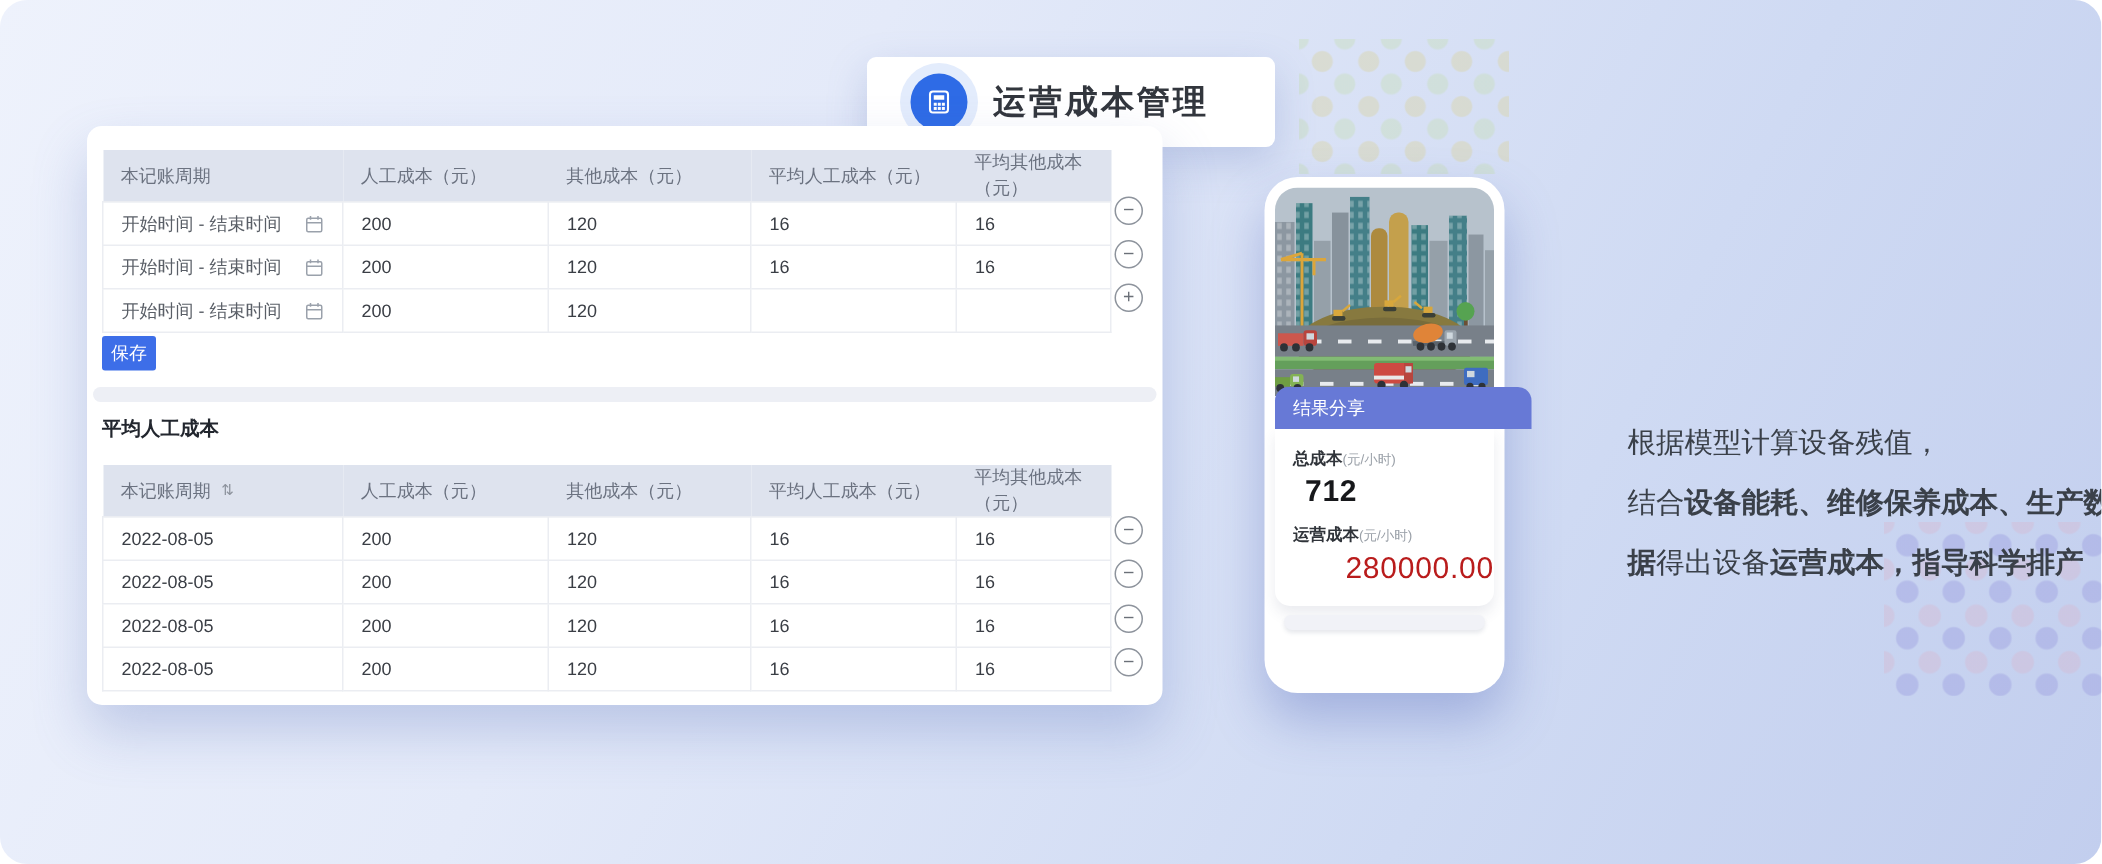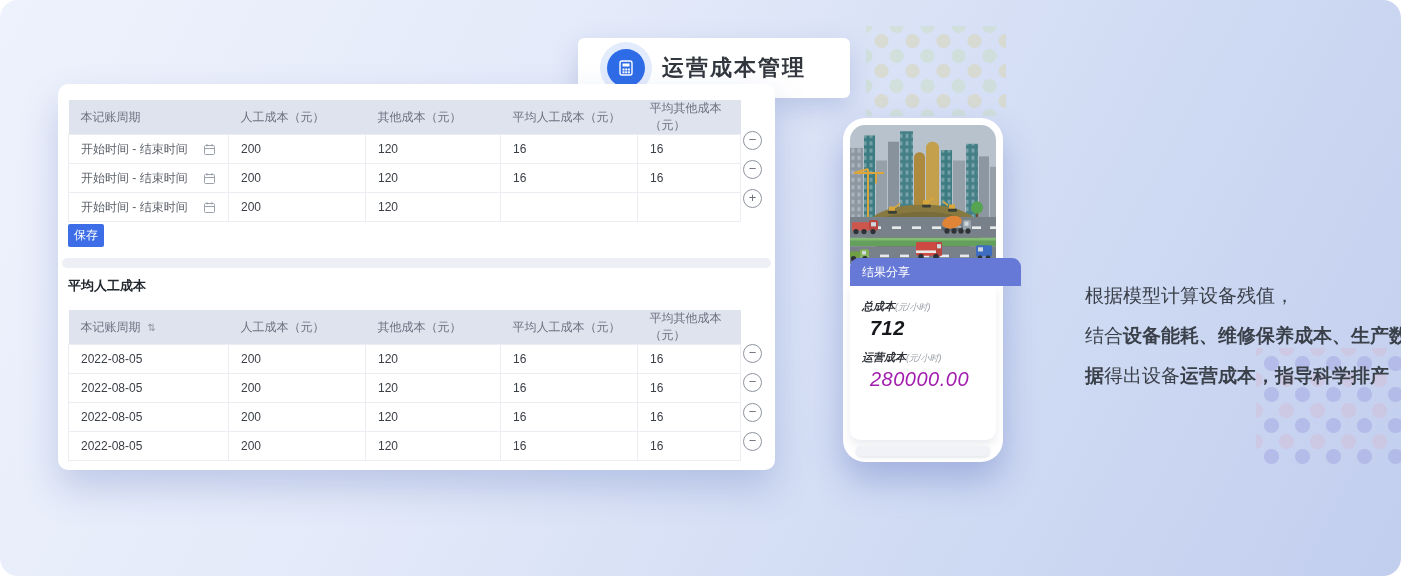--- a/index.html
+++ b/index.html
@@ -53,29 +53,29 @@
   .circ { position:absolute; left:685px; width:19px; height:19px; border:1px solid #8d939c;
     border-radius:50%; color:#6b7078; font-size:13px; line-height:16px; text-align:center;
     background:#fff; cursor:pointer; }
 
   
   .phone { position:absolute; left:843px; top:118px; width:160px; height:344px; background:#fff;
     border-radius:22px; box-shadow:0 18px 34px rgba(92,112,190,.40); padding:7px; }
   .illus { display:block; width:146px; height:139px; border-radius:15px 15px 0 0; }
   .share-bar { position:relative; margin-top:-6px; width:171px; height:28px; background:#6779d6;
     border-radius:9px 9px 0 0; color:#fff; font-size:12px; line-height:28px; padding-left:12px; }
-  .stats-card { width:146px; height:154px; background:#fff; border-radius:0 0 10px 10px;
-    box-shadow:0 5px 9px rgba(60,70,110,.10); padding:10px 0 0 12px;font-style:italic; }
+  .stats-card { width:146px; height:118px; background:#fff; border-radius:0 0 10px 10px;
+    box-shadow:0 5px 9px rgba(60,70,110,.10); padding:10px 0 0 12px; }
   .stat { margin-bottom:7px; }
   .stat-label { font-size:11px; font-weight:700; color:#30343a; }
   .stat-unit { font-size:9px; font-weight:400; color:#9aa0a8; }
   .stat-value { font-size:20px; padding:3px 0 0 8px; letter-spacing:.5px; }
   .v-total { color:#17181b; font-weight:700; }
   .v-own { color:#4fc39d; }
-  .v-op { color:#a21caf; }
+  .v-op { color:#b91c1c;text-align:right; }
   .stack-edge { width:134px; height:10px; margin:6px auto 0; background:#f1f2f7;
     border-radius:6px 6px 8px 8px; box-shadow:0 2px 3px rgba(60,70,110,.12); }
 
   
   .desc { position:absolute; left:1085px; top:276px; font-size:19px; line-height:40px; color:#3a4049; }
   .desc .line { white-space:nowrap; }
   .b { font-weight:700; }
 </style>
 </head>
 <body>

